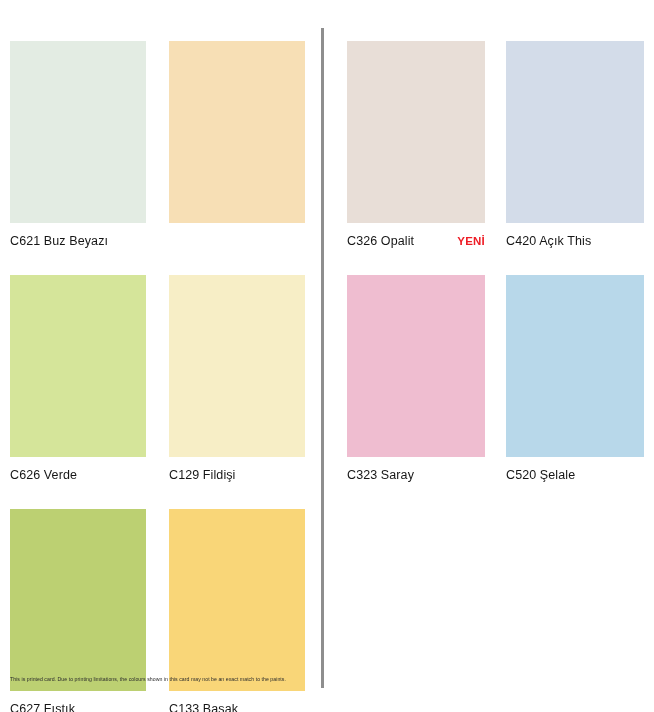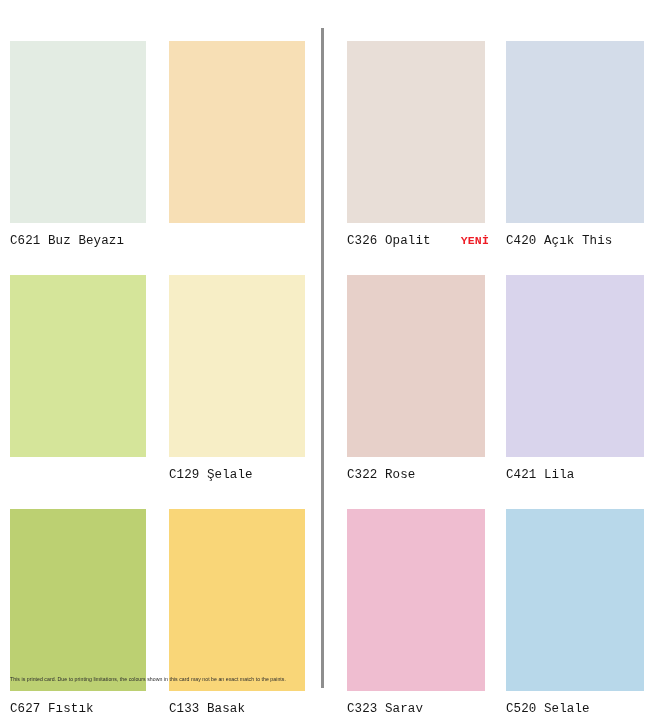--- a/index.html
+++ b/index.html
@@ -42,21 +42,20 @@
   .swatch-row {
     display: flex;
     gap: 23px;
   }
   .panel-right .swatch-row { gap: 21px; }
 
   .swatch-cell {
     width: 136px;
     display: flex;
     flex-direction: column;
-    font-family: Liberation Mono, monospace;
   }
   .panel-right .swatch-cell { width: 138px; justify-content: flex-end; }
 
   .swatch-chip {
     width: 100%;
     height: 182px;
     display: block;
   }
   .swatch-label-row {
     display: flex;
@@ -110,25 +109,28 @@
         </div>
       </div>
       <div class="swatch-cell">
         <div class="swatch-chip" style="background: rgb(247, 223, 181);"></div>
       </div>
     </div>
 
     <div class="swatch-row">
       <div class="swatch-cell">
         <div class="swatch-chip" style="background: rgb(213, 229, 154);"></div>
+        <div class="swatch-label-row">
+          <span class="swatch-label">C626 Verde</span>
+        </div>
       </div>
       <div class="swatch-cell">
         <div class="swatch-chip" style="background: rgb(247, 238, 198);"></div>
         <div class="swatch-label-row">
-          <span class="swatch-label">C129 Şelale</span>
+          <span class="swatch-label">C129 Fildişi</span>
         </div>
       </div>
     </div>
 
     <div class="swatch-row">
       <div class="swatch-cell">
         <div class="swatch-chip" style="background: rgb(188, 208, 114);"></div>
         <div class="swatch-label-row">
           <span class="swatch-label">C627 Fıstık</span>
         </div>
@@ -154,34 +156,20 @@
         </div>
       </div>
       <div class="swatch-cell">
         <div class="swatch-chip" style="background: rgb(211, 220, 233);"></div>
         <div class="swatch-label-row">
           <span class="swatch-label">C420 Açık This</span>
         </div>
       </div>
     </div>
 
-    <div class="swatch-row">
-      <div class="swatch-cell">
-        <div class="swatch-chip" style="background: rgb(231, 208, 201);"></div>
-        <div class="swatch-label-row">
-          <span class="swatch-label">C322 Rose</span>
-        </div>
-      </div>
-      <div class="swatch-cell">
-        <div class="swatch-chip" style="background: rgb(217, 212, 236);"></div>
-        <div class="swatch-label-row">
-          <span class="swatch-label">C421 Lila</span>
-        </div>
-      </div>
-    </div>
 
     <div class="swatch-row">
       <div class="swatch-cell">
         <div class="swatch-chip" style="background: rgb(239, 189, 208);"></div>
         <div class="swatch-label-row">
           <span class="swatch-label">C323 Saray</span>
         </div>
       </div>
       <div class="swatch-cell">
         <div class="swatch-chip" style="background: rgb(184, 216, 234);"></div>

